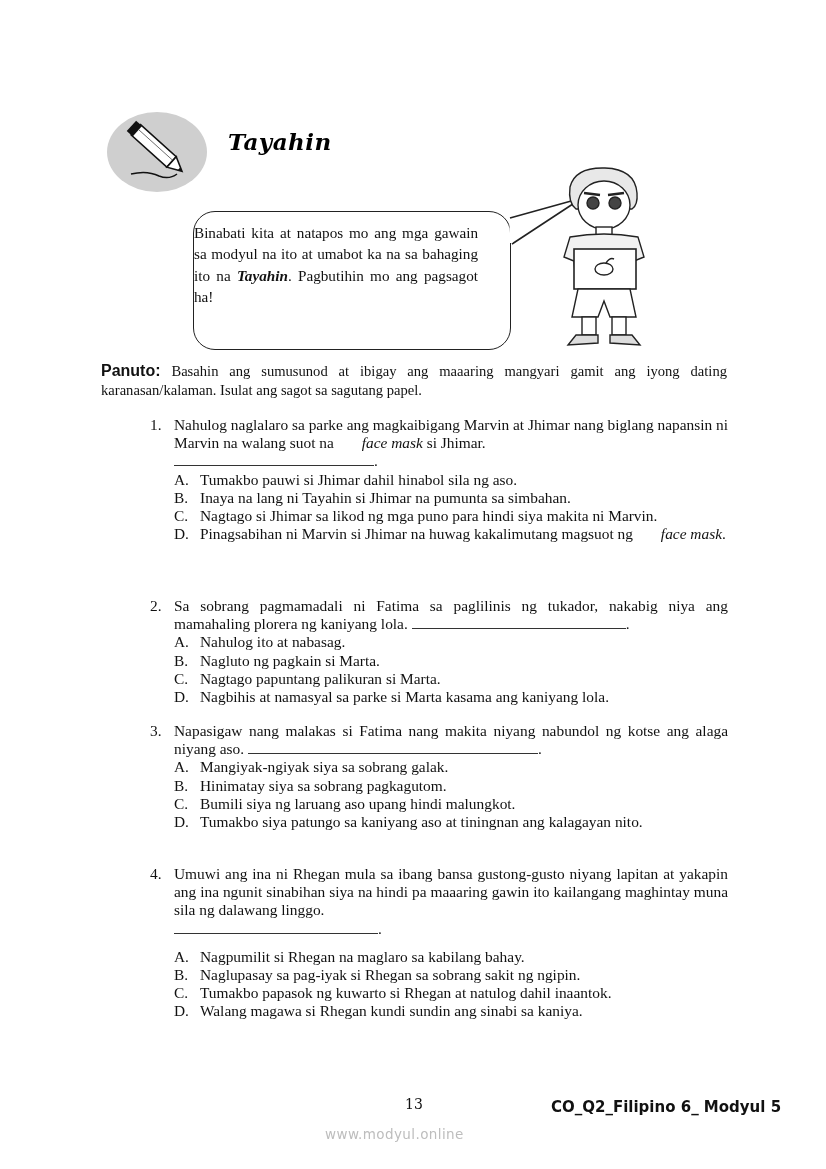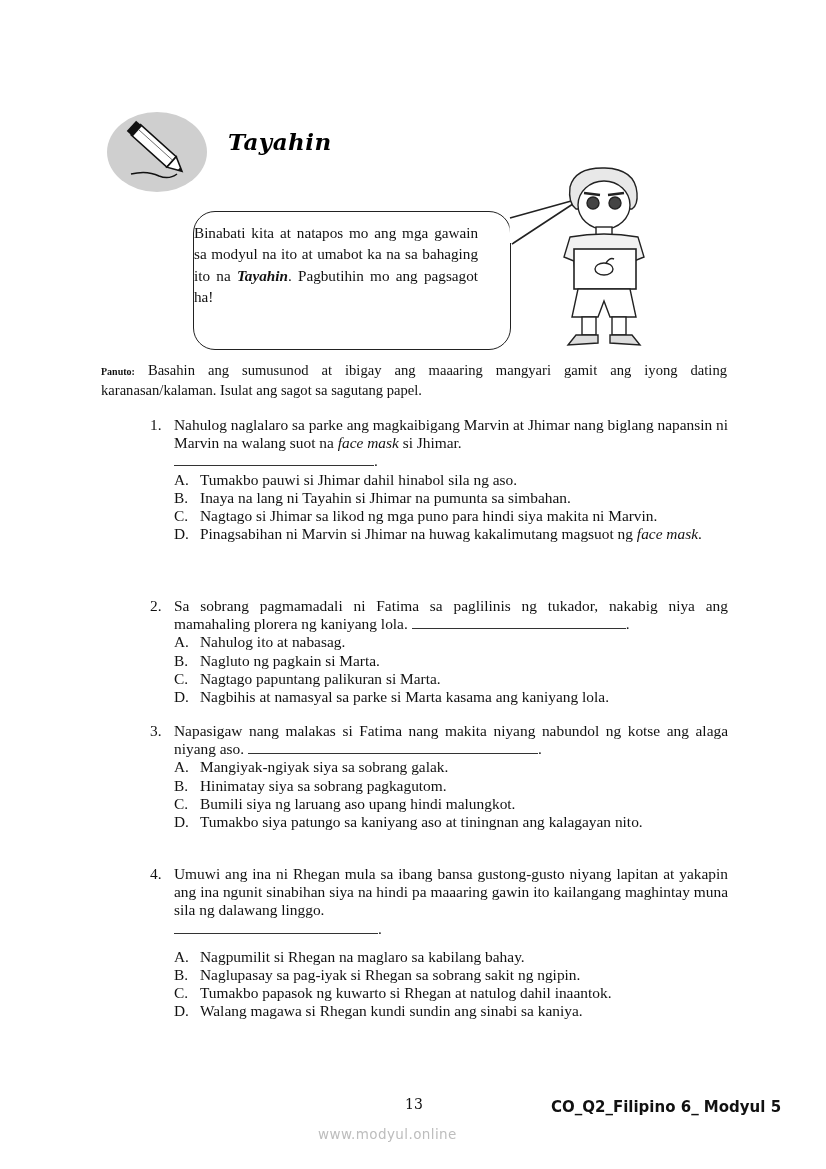--- a/index.html
+++ b/index.html
@@ -18,39 +18,39 @@
               border-radius: 22px; box-sizing: border-box; background: #fff; }
     .bubble-text { left: 194px; top: 222px; width: 284px; font-size: 15.2px; line-height: 21.4px;
                    text-align: justify; font-family: Liberation Serif, serif; }
     .bubble-text b { font-style: italic; }
 
     .boy { left: 540px; top: 165px; width: 130px; height: 185px; }
 
     
     .panuto { left: 101px; top: 361px; width: 626px; font-size: 14.6px; line-height: 19px;
               text-align: justify; font-family: "Liberation Serif", serif; }
-    .panuto .lbl { font-weight: bold; font-family: Liberation Serif, serif; font-size: 10px; }
+    .panuto .lbl { font-weight: bold; font-family: Liberation Sans, sans-serif; font-size: 16px; }
 
     .q { left: 150px; width: 578px; font-family: "Liberation Serif", serif; font-size: 15.4px;
          line-height: 18.2px; }
     .q .stem { display: flex; }
     .q .num { width: 24px; flex: none; }
     .q .stem-text { flex: 1; text-align: justify; }
     .q .blank { display: inline-block; border-bottom: 1px solid #333; height: 12px; vertical-align: baseline; }
     .q .opts { margin-left: 24px; }
     .q .opt { display: flex; }
     .q .letter { width: 26px; flex: none; }
     .q .opt-text { flex: 1; text-align: justify; }
-    .q i { font-style: italic; }
+    .q i { font-style: italic; margin-left: 24px; }
     .q .blankline { margin-left: 24px; height: 18.2px; }
 
     .pagenum { left: 405px; top: 1083px; font-size: 14px; font-family: "DejaVu Serif", serif; margin-top: 13px; }
     .footer-code { left: 551px; top: 1098px; font-family: "DejaVu Sans", sans-serif; font-weight: bold;
                    font-size: 15px; color: #111; }
-    .watermark { left: 318px; top: 1126px; font-family: "DejaVu Sans", sans-serif; font-size: 13.5px;
+    .watermark { left: 325px; top: 1126px; font-family: "DejaVu Sans", sans-serif; font-size: 13.5px;
                  color: #bdbdbd; letter-spacing: 0.4px; }
   </style>
 </head>
 <body>
 
 <div class="abs icon-circle">
   <svg width="100" height="80" viewBox="0 0 100 80">
     <g transform="rotate(42 52 40)">
       <rect x="20" y="32" width="48" height="14" fill="#fff" stroke="#111" stroke-width="1.6"></rect>
       <rect x="14" y="32" width="8" height="14" fill="#111"></rect>

